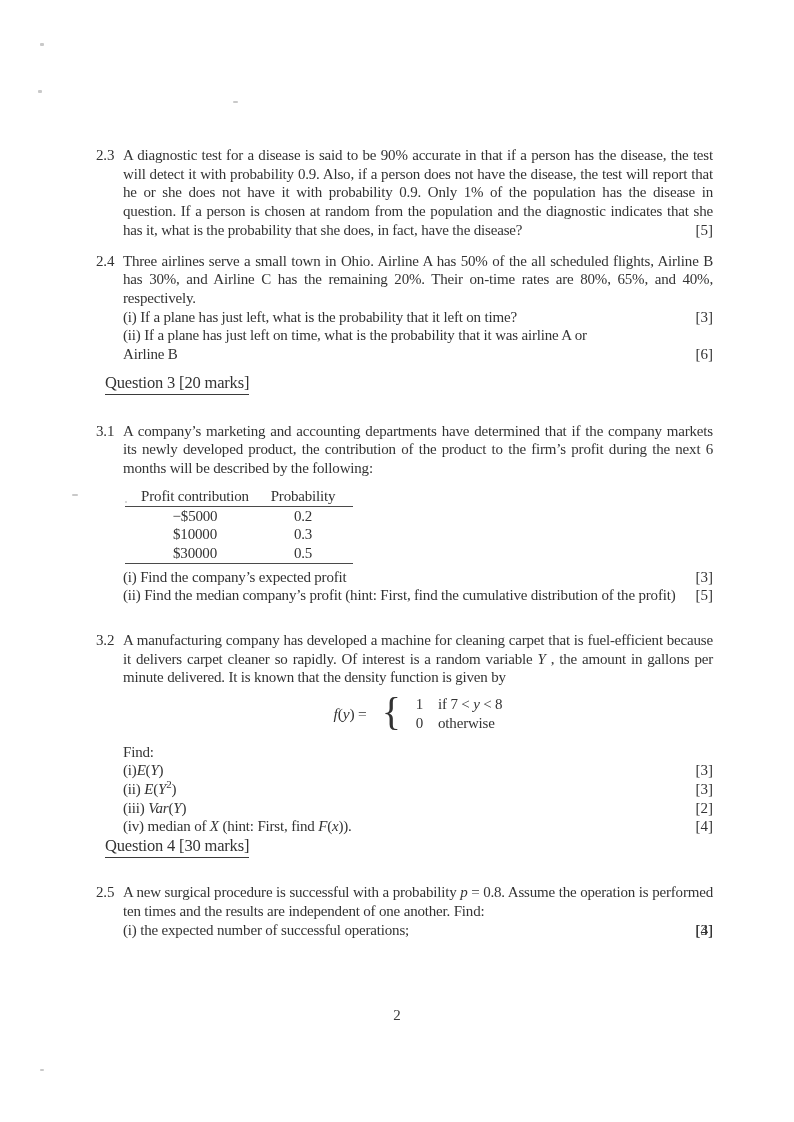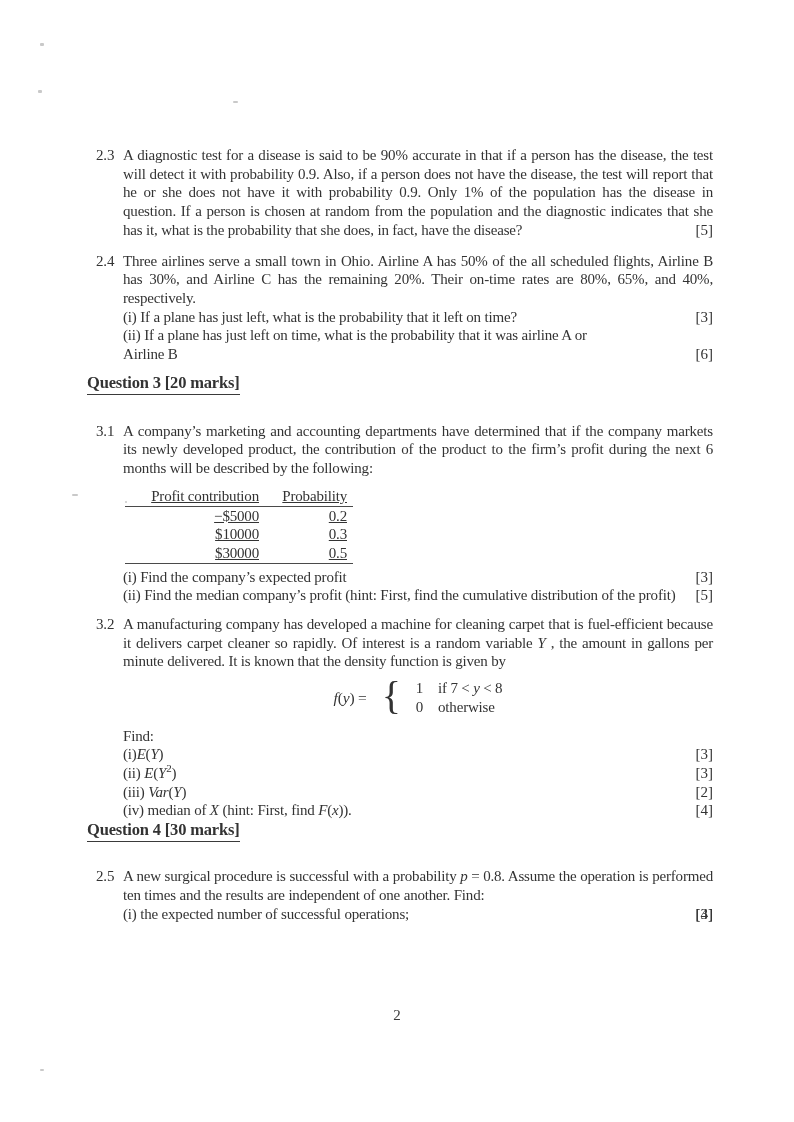--- a/index.html
+++ b/index.html
@@ -16,31 +16,31 @@
   }
   .content { position:absolute; left:85px; top:146px; width:628px; }
 
   .q-item { position:relative; padding-left:38px; }
   .q-num  { position:absolute; left:11px; top:0; }
 
   .para-wrap { position:relative; text-align:justify; }
   .line-wrap { position:relative; }
   .marks { position:absolute; right:0; bottom:0; letter-spacing:0; }
 
-  .q-heading { font-size:16.5px; font-weight:bold; margin:0 0 27px 2px; line-height:19px; }
+  .q-heading { font-size:16.5px; font-weight:normal; margin:0 0 27px 20px; line-height:19px; }
   .q-heading .hd { display:inline-block; border-bottom:1.5px solid #3a3a3a; padding-bottom:2px; }
   .q-heading.qh4 { margin-bottom:25px; }
 
   .m-b12 { margin-bottom:12px; }
   .m-b9  { margin-bottom:9px; }
-  .m-b10 { margin-bottom:10px; }
+  .m-b10 { margin-bottom:26px; }
   .m-b7  { }
 
   table.dist { border-collapse:collapse; margin:9px 0 4px 2px; }
-  table.dist th, table.dist td { font-weight:normal; padding:0; line-height:18.7px; text-align:right;text-decoration:underline; }
+  table.dist th, table.dist td { font-weight:normal; padding:0; line-height:18.7px; text-align:center; }
   table.dist .c1 { width:128px; padding-left:6px; }
   table.dist .c2 { width:88px;  padding-right:6px; }
   table.dist thead th { border-bottom:1.5px solid #4a4a4a; }
   table.dist tr.last td { border-bottom:1.5px solid #4a4a4a; }
 
   .formula { display:flex; justify-content:center; align-items:center; gap:15px; margin:8px 0 10px; }
   .f-lhs { font-size:15.5px; }
   .f-brace { font-size:40px; font-weight:300; line-height:0.9; transform:translateY(-2px); }
   .f-cases { display:grid; grid-template-columns:auto auto; column-gap:15px; }
   .f-val { text-align:right; }

